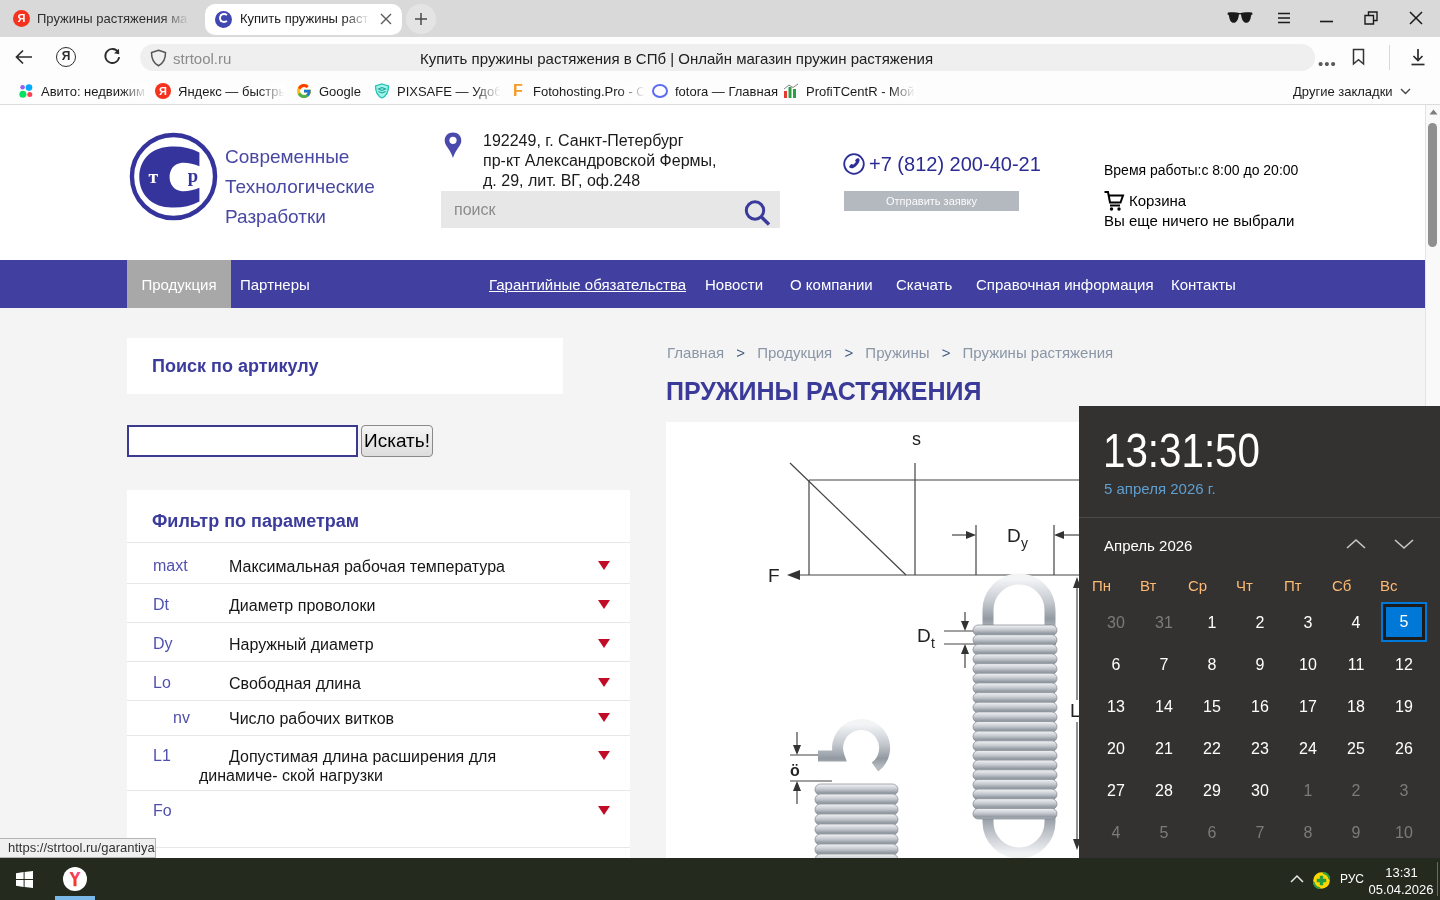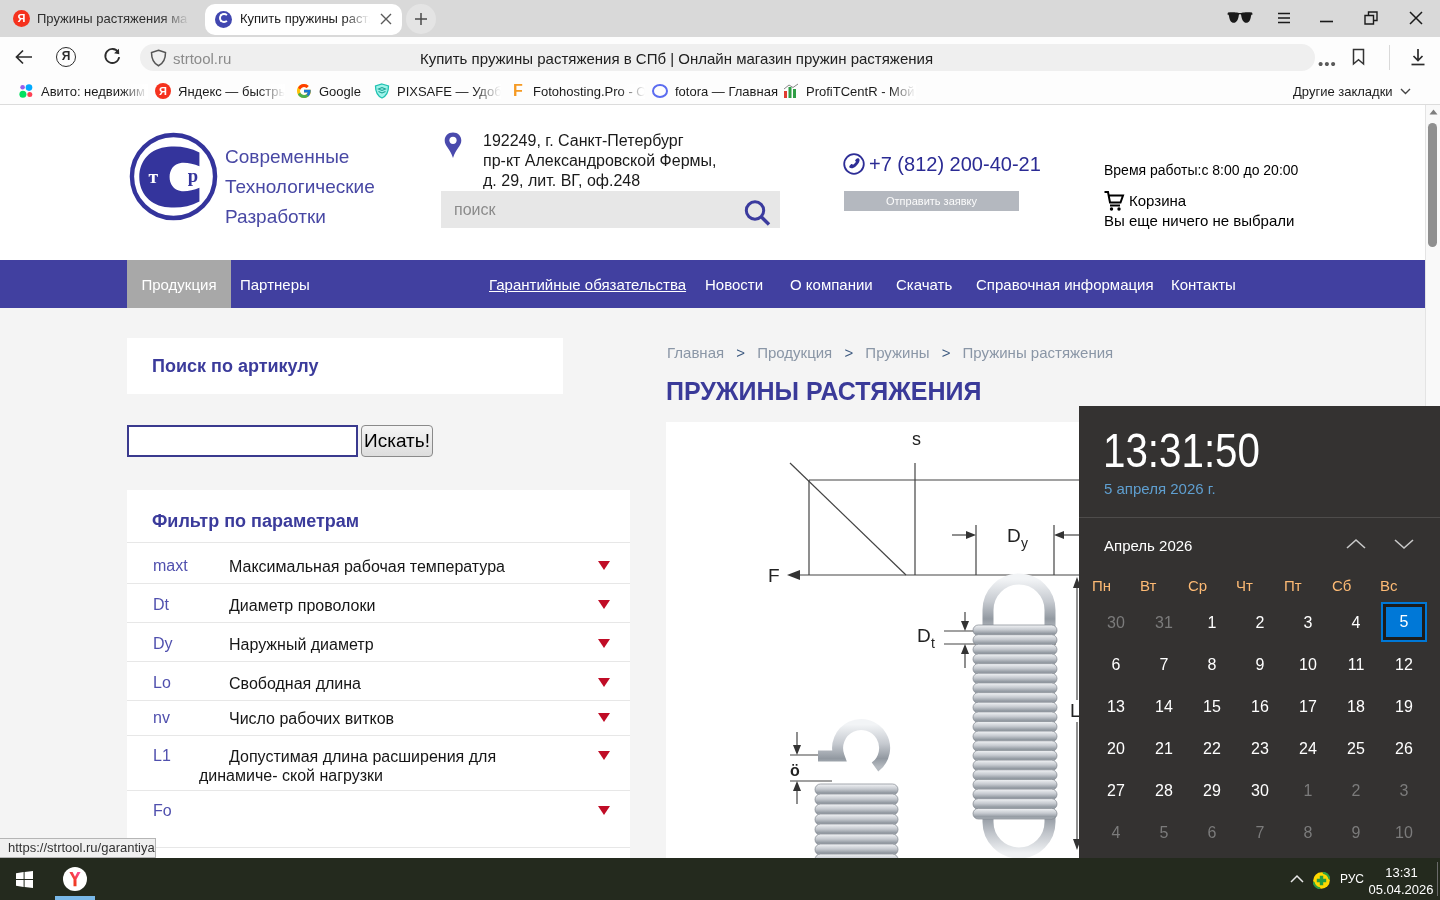--- a/index.html
+++ b/index.html
@@ -220,21 +220,21 @@
       <div class="farrow" style="top:110px;"></div>
     <div class="fline" style="top:132px;"></div>
     <div class="fcode" style="top:145px;">Dy</div>
       <div class="fdesc" style="top:145px;">Наружный диаметр</div>
       <div class="farrow" style="top:149px;"></div>
     <div class="fline" style="top:171px;"></div>
     <div class="fcode" style="top:184px;">Lo</div>
       <div class="fdesc" style="top:184px;">Свободная длина</div>
       <div class="farrow" style="top:188px;"></div>
     <div class="fline" style="top:210px;"></div>
-    <div class="fcode" style="top:219px;">nv</div>
+    <div class="fcode" style="top:219px;margin-left:20px;">nv</div>
       <div class="fdesc" style="top:219px;">Число рабочих витков</div>
       <div class="farrow" style="top:223px;"></div>
     <div class="fline" style="top:245px;"></div>
     <div class="fcode" style="top:257px;">L1</div>
       <div class="fdesc" style="top:257px; left:72px; width:332px; text-indent:30px;">Допустимая длина расширения для динамиче- ской нагрузки</div>
       <div class="farrow" style="top:261px;"></div>
     <div class="fline" style="top:300px;"></div>
     <div class="fcode" style="top:312px;">Fo</div>
       <div class="farrow" style="top:316px;"></div>
     <div class="fline" style="top:357px;"></div>

